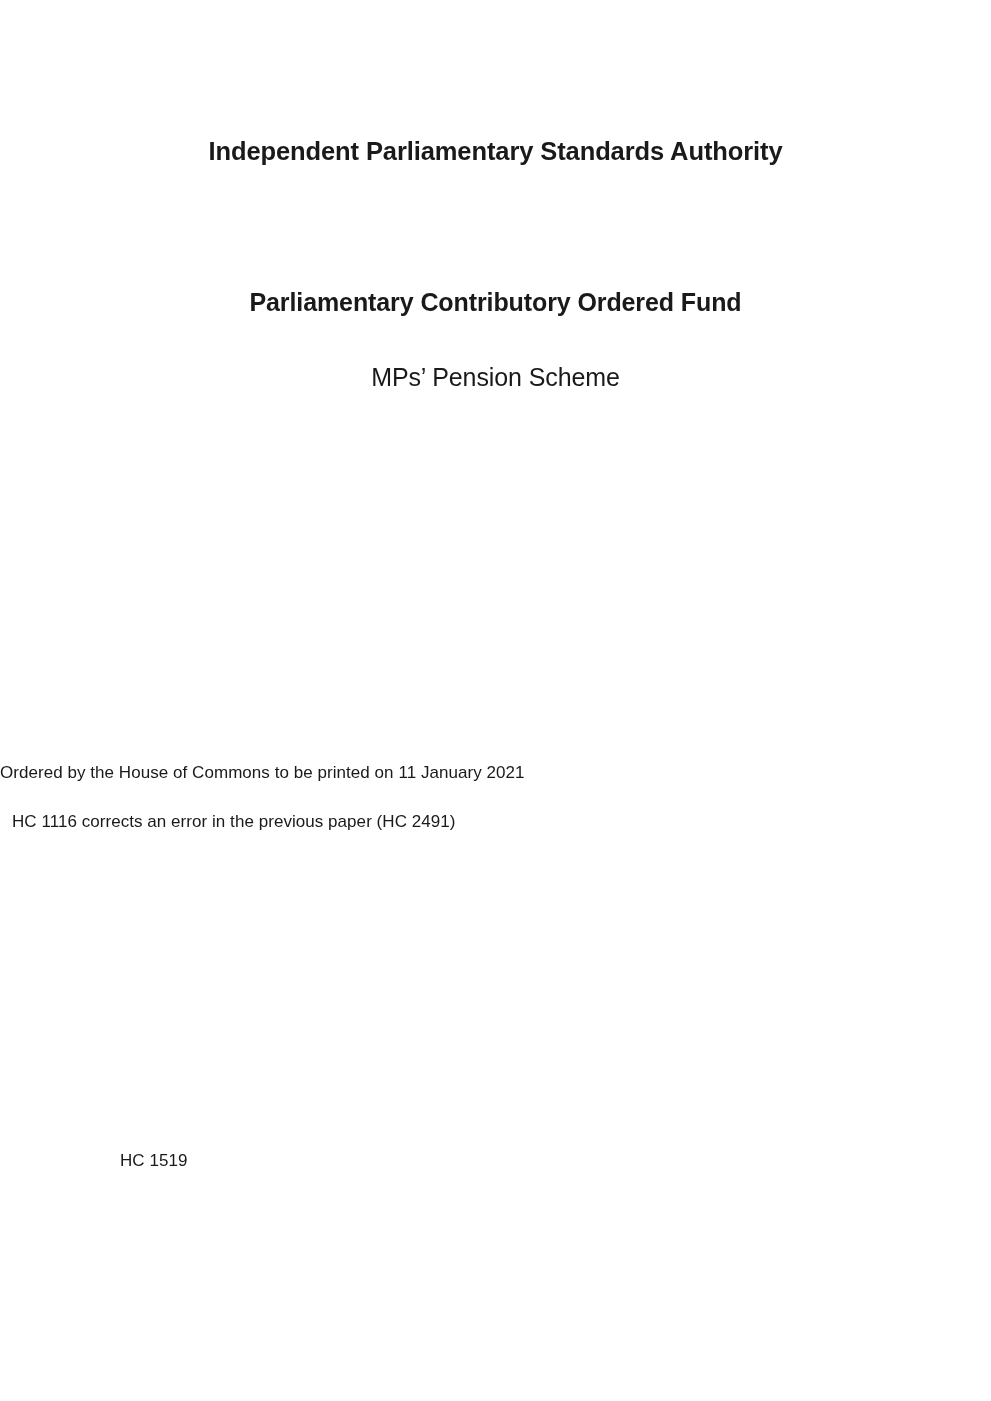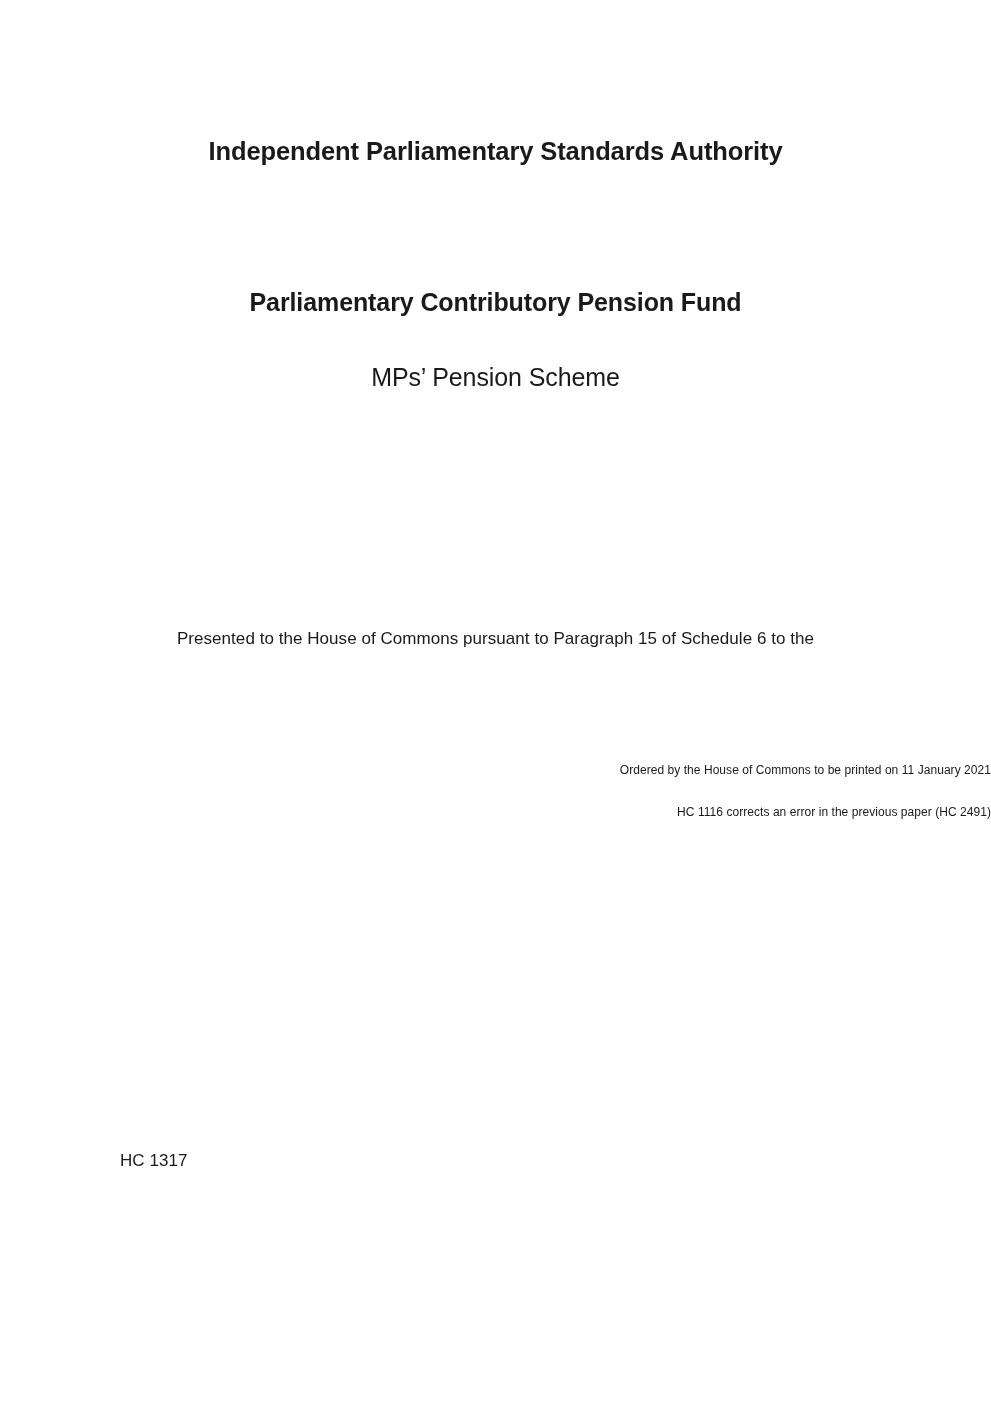--- a/index.html
+++ b/index.html
@@ -70,59 +70,59 @@
   }
   .presentation-note .line {
     display: block;
   }
 
   .ordering-note {
     position: absolute;
     top: 762px;
     left: 0;
     right: 0;
-    text-align: right;
-    font-size: 12px;
+    text-align: left;
+    font-size: 17px;
     font-weight: normal;
     letter-spacing: 0.05px;
     line-height: 1.35;
   }
   .ordering-note .line {
     display: block;
   }
   .ordering-note .line + .line {
     margin-top: 26px;
+    margin-left: 12px;
   }
 
   
   .paper-reference {
     position: absolute;
     top: 1150px;
     left: 120px;
     font-size: 17px;
     font-weight: normal;
     letter-spacing: 0.05px;
     line-height: 1.35;
   }
 </style>
 </head>
 <body>
 
 <div class="page">
 
   <h1 class="org-title">Independent Parliamentary Standards Authority</h1>
 
-  <h2 class="doc-title">Parliamentary Contributory Pension Fund</h2>
+  <h2 class="doc-title">Parliamentary Contributory Ordered Fund</h2>
 
   <h3 class="doc-subtitle">MPs’ Pension Scheme</h3>
 
   <div class="presentation-note">
-    <span class="line">Presented to the House of Commons pursuant to Paragraph 15 of Schedule 6 to the</span>
   </div>
 
   <div class="ordering-note">
     <span class="line">Ordered by the House of Commons to be printed on 11 January 2021</span>
     <span class="line">HC 1116 corrects an error in the previous paper (HC 2491)</span>
   </div>
 
-  <div class="paper-reference">HC 1317</div>
+  <div class="paper-reference">HC 1519</div>
 
 </div>
 
 </body></html>

